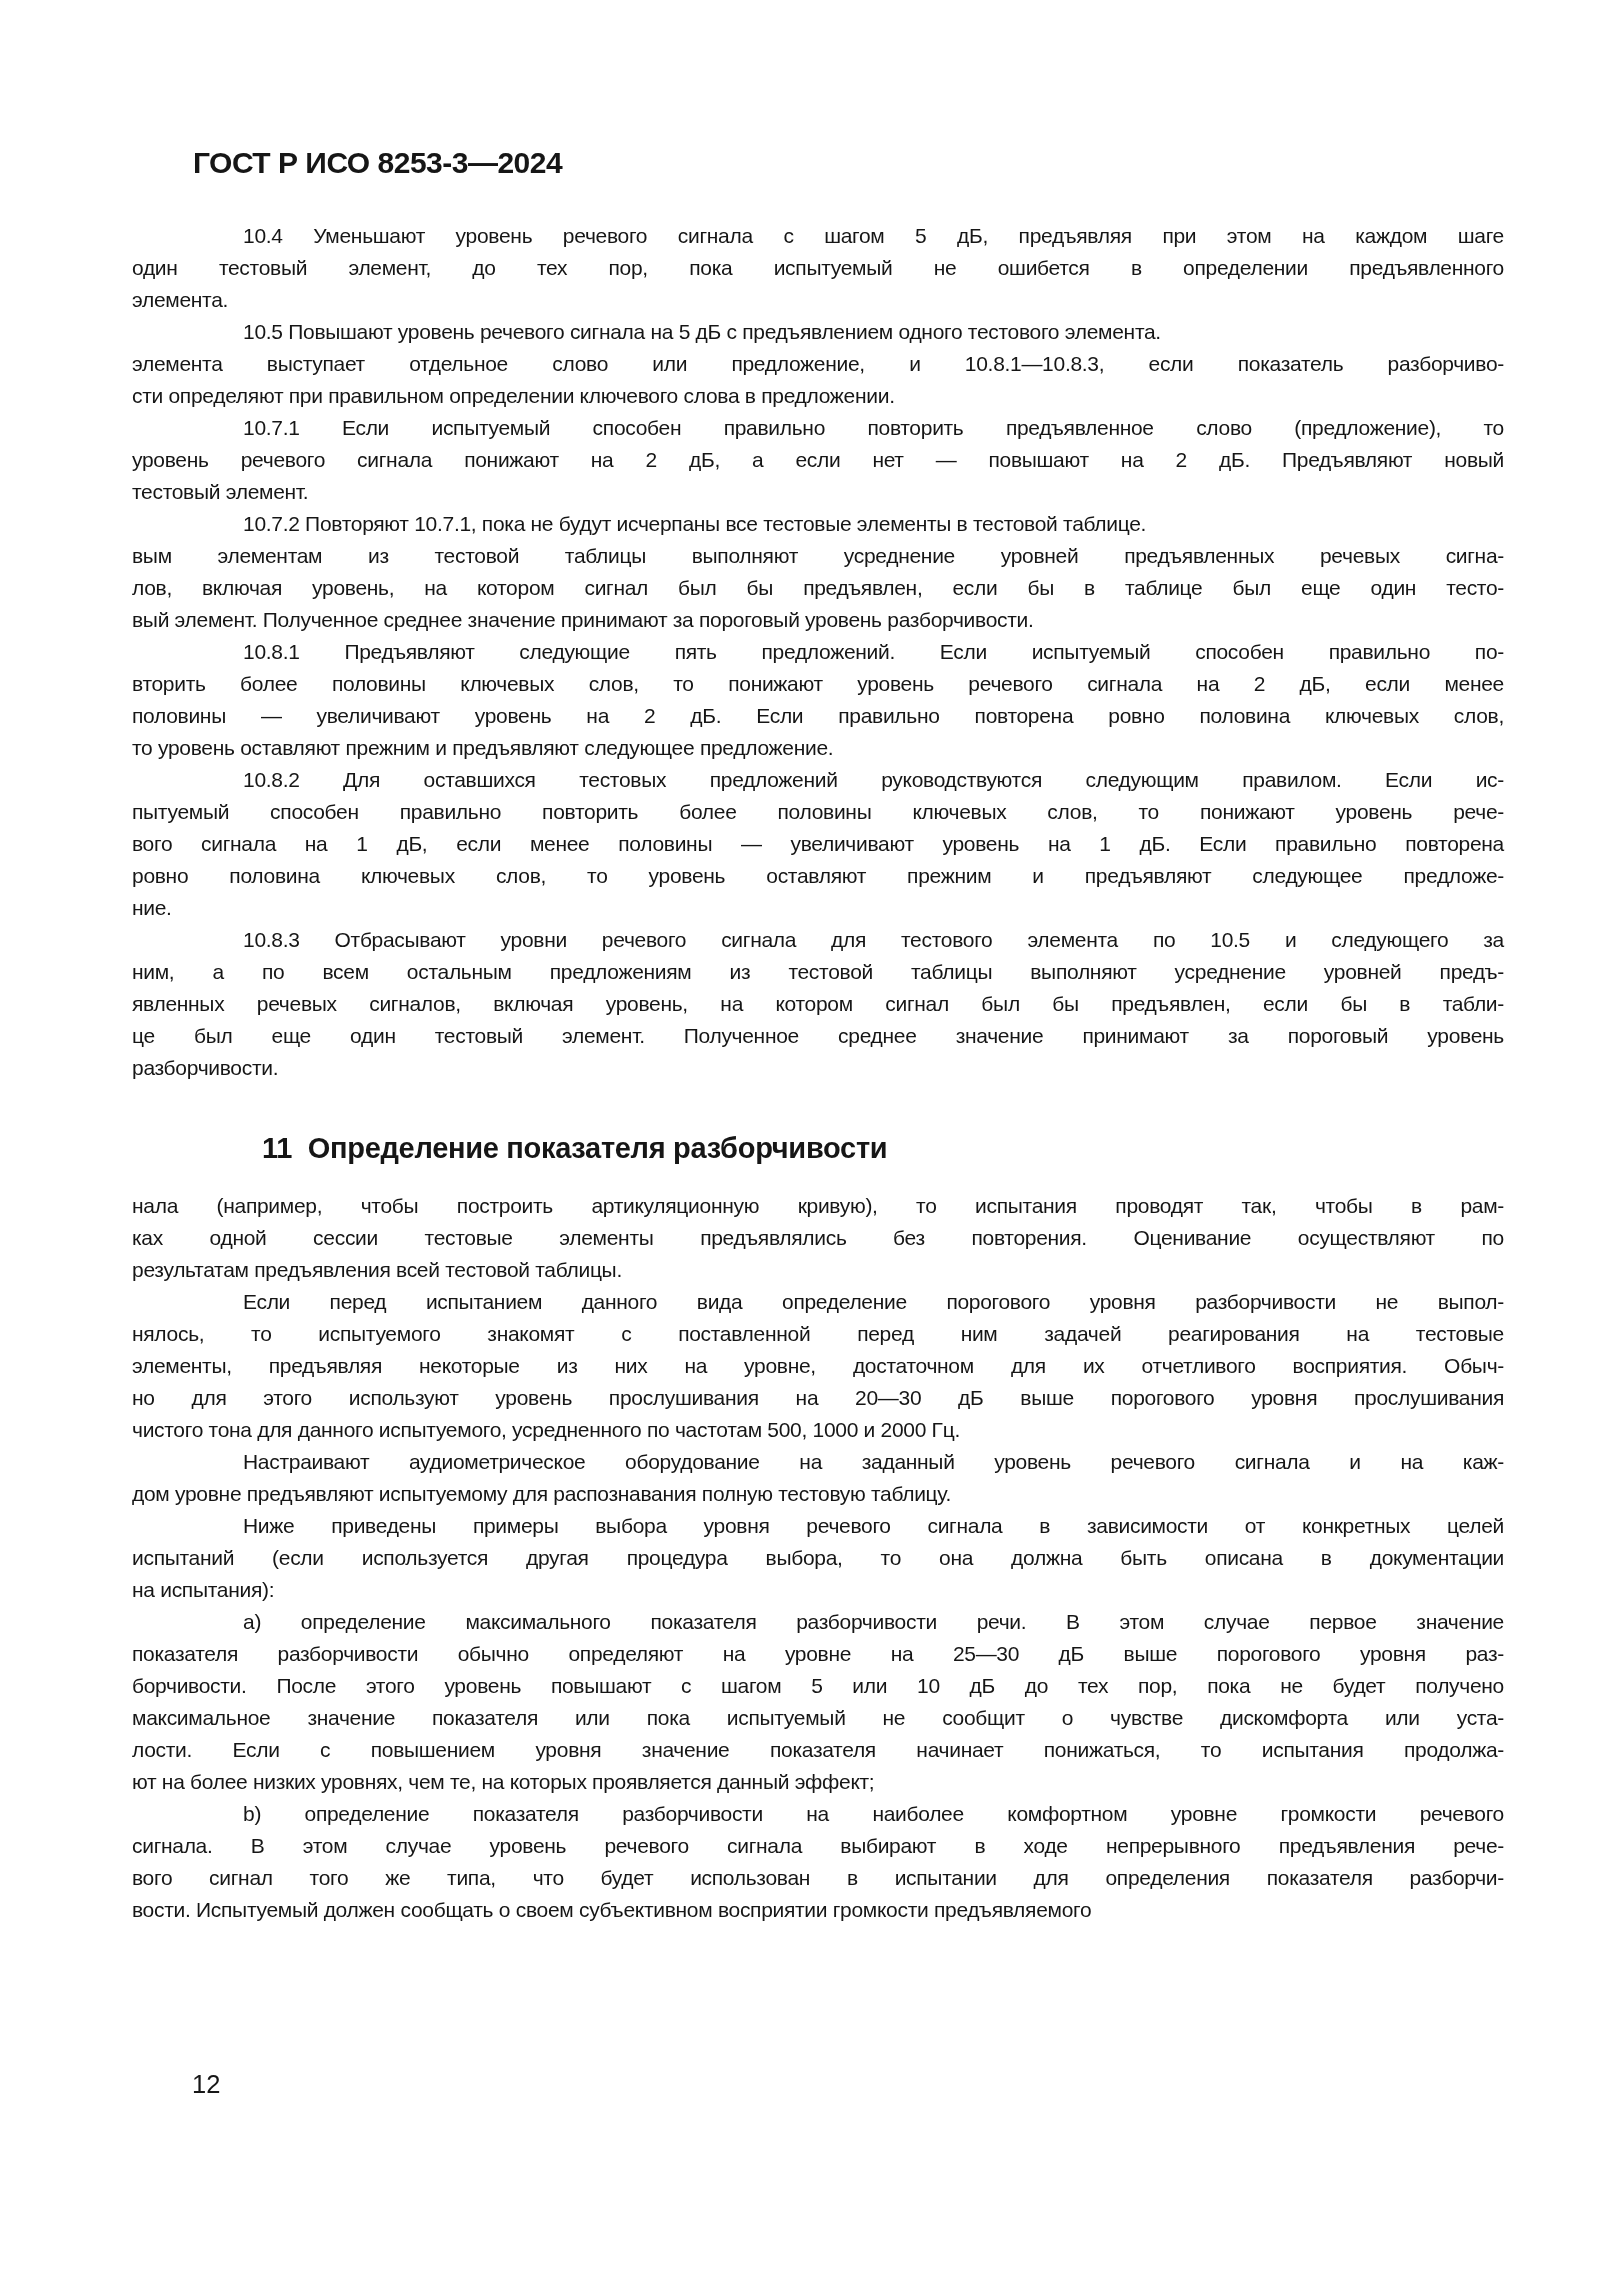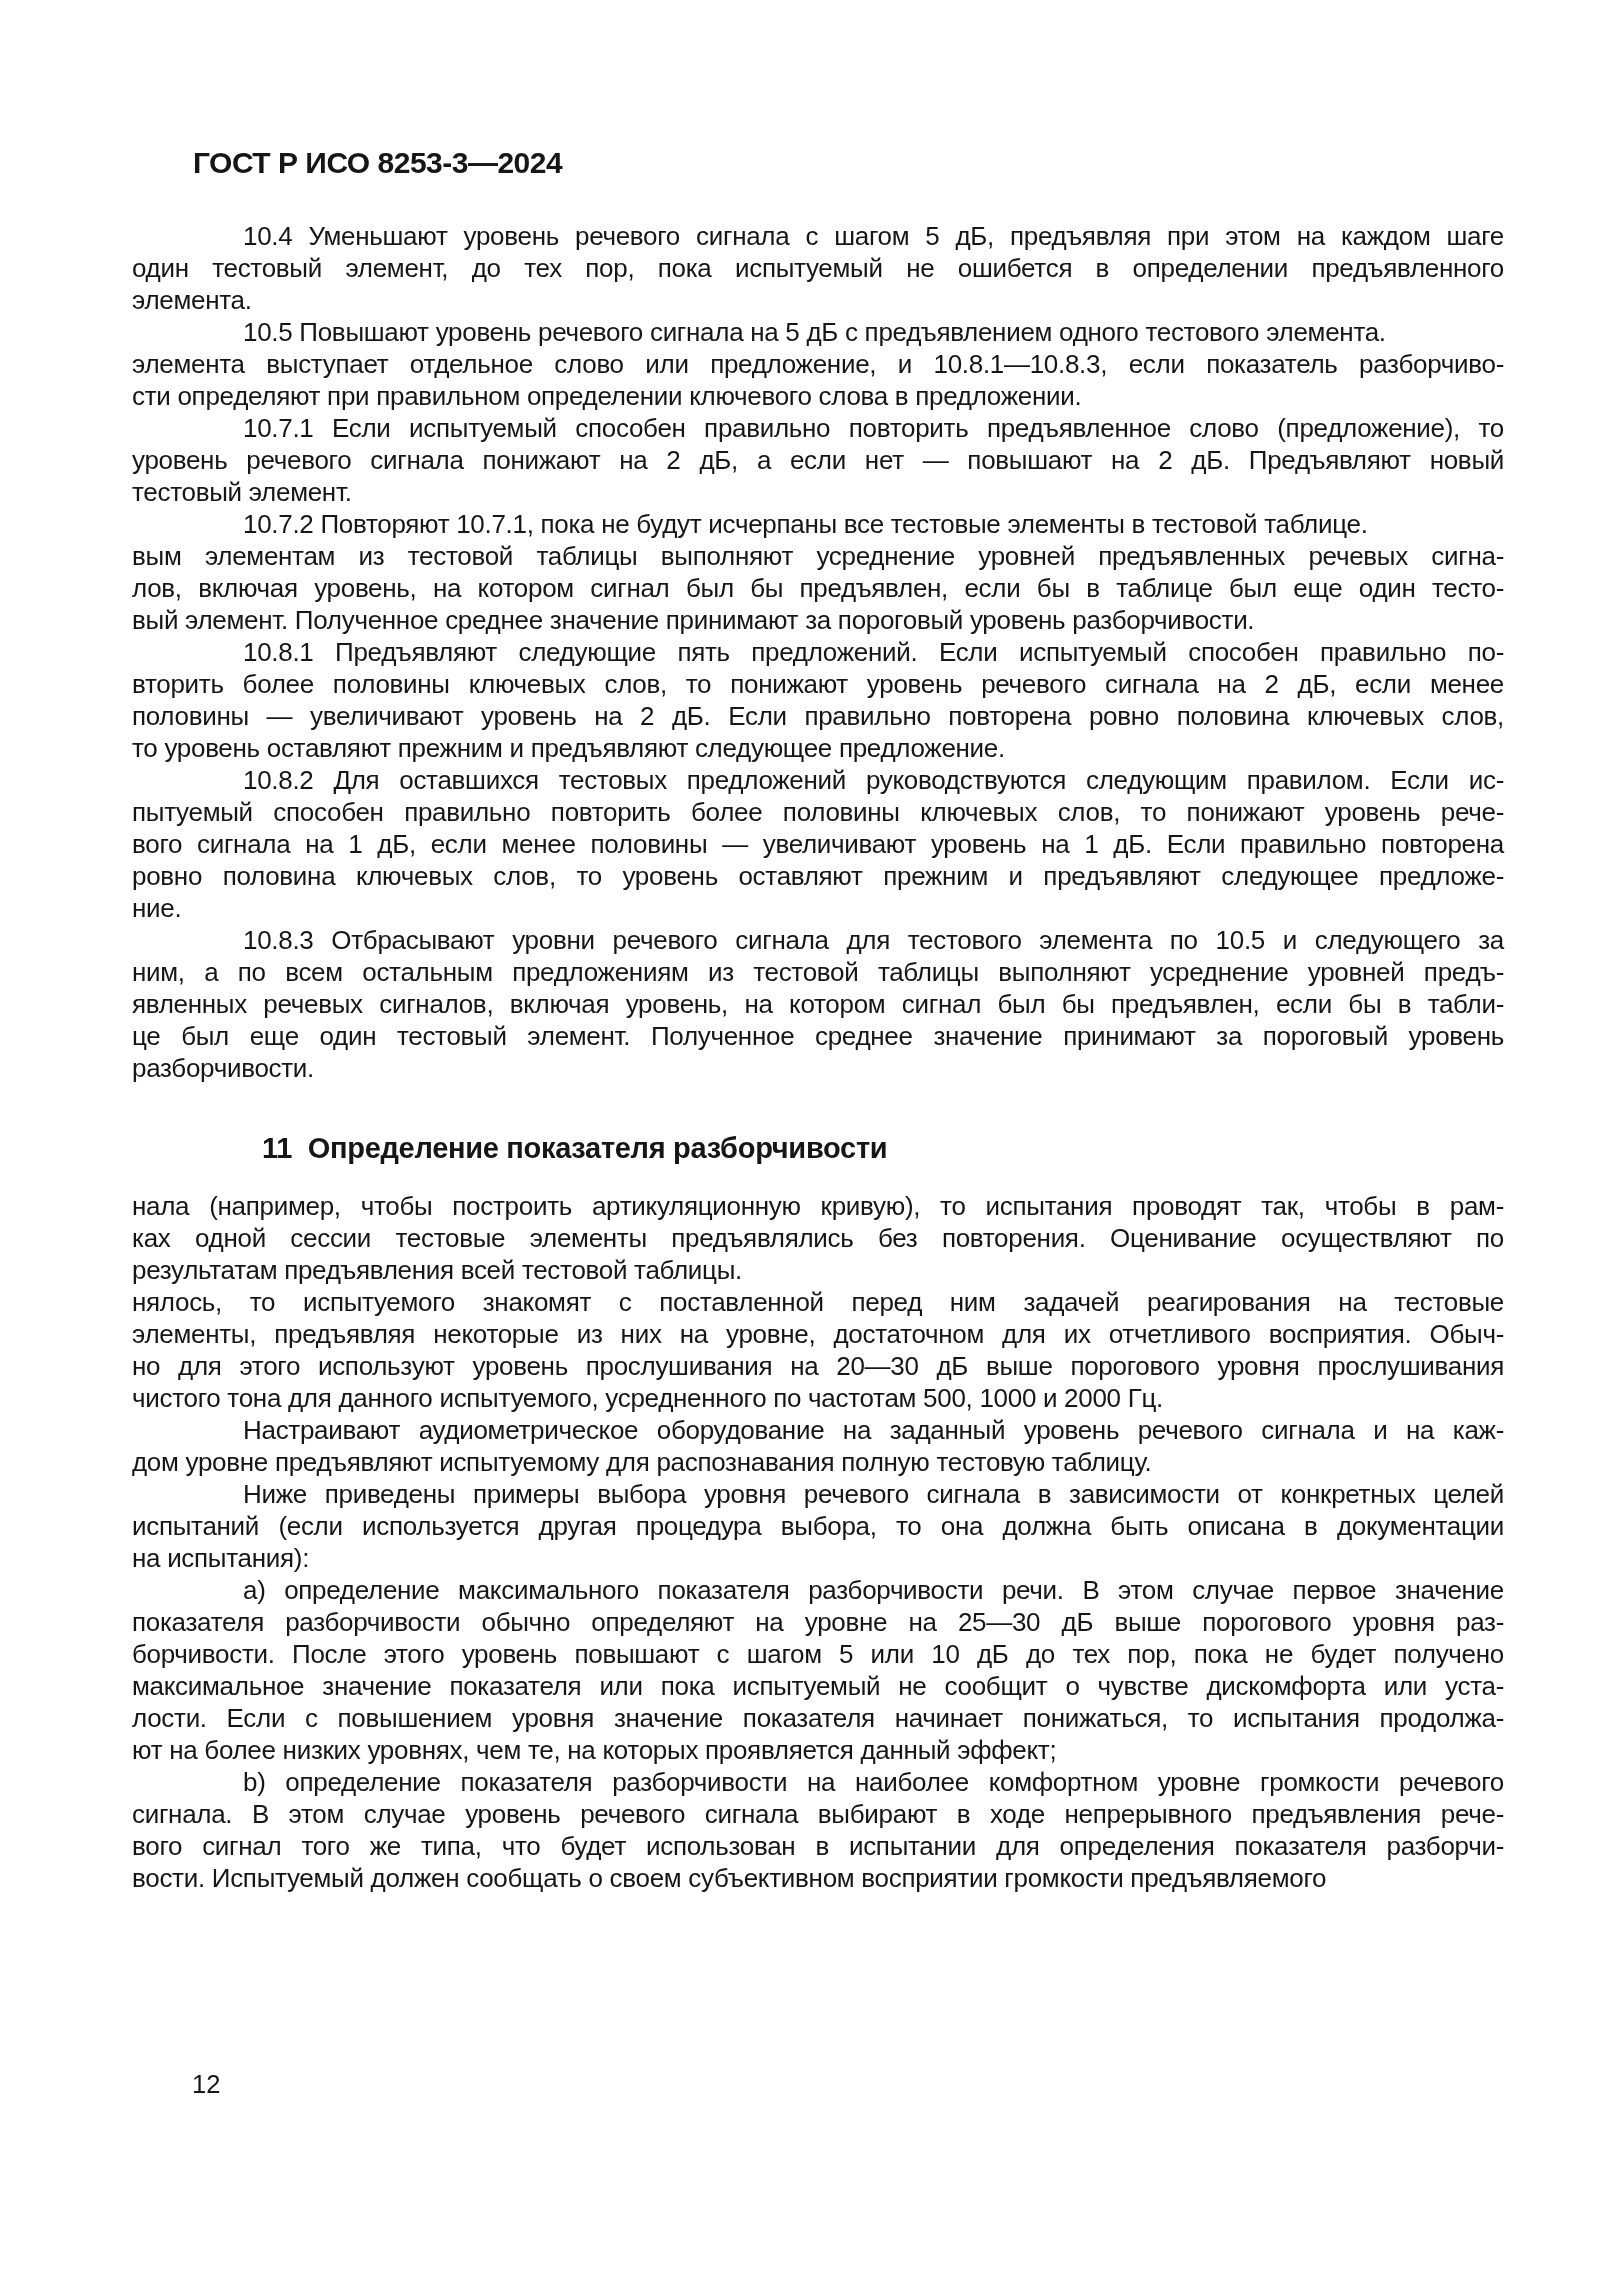--- a/index.html
+++ b/index.html
@@ -34,21 +34,21 @@
   .doc-body {
     position: absolute;
     left: 132px;
     top: 220px;
     width: 1372px;
   }
   .para {
     margin: 0;
   }
   .line {
-    font-size: 26px;
+    font-size: 21px;
     line-height: 32px;
     letter-spacing: -0.3px;
     text-align: justify;
     text-align-last: justify;
     white-space: normal;
   }
   .line.first {
     padding-left: 111px;
   }
   .line.final {
@@ -127,20 +127,21 @@
         <div class="line">це был еще один тестовый элемент. Полученное среднее значение принимают за пороговый уровень</div>
         <div class="line final">разборчивости.</div>
       </div>
       <div class="section-heading"><span class="h-num">11</span><span class="h-title">Определение показателя разборчивости</span></div>
       <div class="para">
         <div class="line">нала (например, чтобы построить артикуляционную кривую), то испытания проводят так, чтобы в рам-</div>
         <div class="line">ках одной сессии тестовые элементы предъявлялись без повторения. Оценивание осуществляют по</div>
         <div class="line final">результатам предъявления всей тестовой таблицы.</div>
       </div>
       <div class="para">
+        <div class="line first">Если перед испытанием данного вида определение порогового уровня разборчивости не выпол-</div>
         <div class="line">нялось, то испытуемого знакомят с поставленной перед ним задачей реагирования на тестовые</div>
         <div class="line">элементы, предъявляя некоторые из них на уровне, достаточном для их отчетливого восприятия. Обыч-</div>
         <div class="line">но для этого используют уровень прослушивания на 20—30 дБ выше порогового уровня прослушивания</div>
         <div class="line final">чистого тона для данного испытуемого, усредненного по частотам 500, 1000 и 2000 Гц.</div>
       </div>
       <div class="para">
         <div class="line first">Настраивают аудиометрическое оборудование на заданный уровень речевого сигнала и на каж-</div>
         <div class="line final">дом уровне предъявляют испытуемому для распознавания полную тестовую таблицу.</div>
       </div>
       <div class="para">

